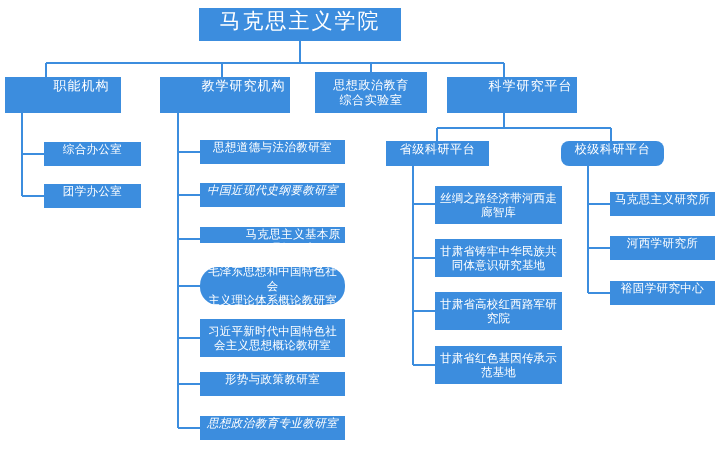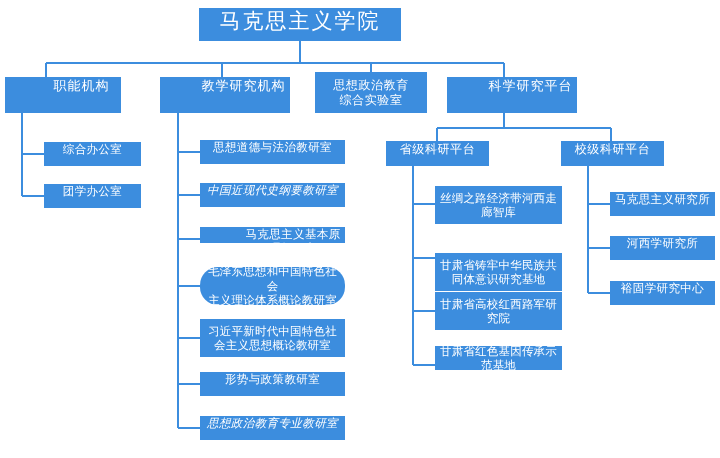--- a/index.html
+++ b/index.html
@@ -166,40 +166,40 @@
   </div>
 
   <div class="node node-leaf" style="left:200px; top:416px; width:145px; height:24px;font-style:italic;">
     <span>思想政治教育专业教研室</span>
   </div>
 
   <div class="node node-l3" style="left:386px; top:141px; width:103px; height:25px;">
     <span>省级科研平台</span>
   </div>
 
-  <div class="node node-l3" style="left:561px; top:141px; width:103px; height:25px;">
+  <div class="node node-l3" style="left:561px; top:141px; width:103px; height:25px;border-radius:8px;">
     <span>校级科研平台</span>
   </div>
 
   <div class="node node-leaf-wrap" style="left:435px; top:186px; width:127px; height:38px; flex-direction:column;">
     <span>丝绸之路经济带河西走</span>
     <span>廊智库</span>
   </div>
 
-  <div class="node node-leaf-wrap" style="left:435px; top:253px; width:127px; height:38px; flex-direction:column;">
+  <div class="node node-leaf-wrap" style="left:435px; top:239px; width:127px; height:38px; flex-direction:column;">
     <span>甘肃省铸牢中华民族共</span>
     <span>同体意识研究基地</span>
   </div>
 
   <div class="node node-leaf-wrap" style="left:435px; top:292px; width:127px; height:38px; flex-direction:column;">
     <span>甘肃省高校红西路军研</span>
     <span>究院</span>
   </div>
 
-  <div class="node node-leaf-wrap" style="left:435px; top:346px; width:127px; height:24px; flex-direction:column;">
+  <div class="node node-leaf-wrap" style="left:435px; top:346px; width:127px; height:38px; flex-direction:column;">
     <span>甘肃省红色基因传承示</span>
     <span>范基地</span>
   </div>
 
   <div class="node node-leaf" style="left:610px; top:192px; width:105px; height:24px;">
     <span>马克思主义研究所</span>
   </div>
 
   <div class="node node-leaf" style="left:610px; top:236px; width:105px; height:24px;">
     <span>河西学研究所</span>

